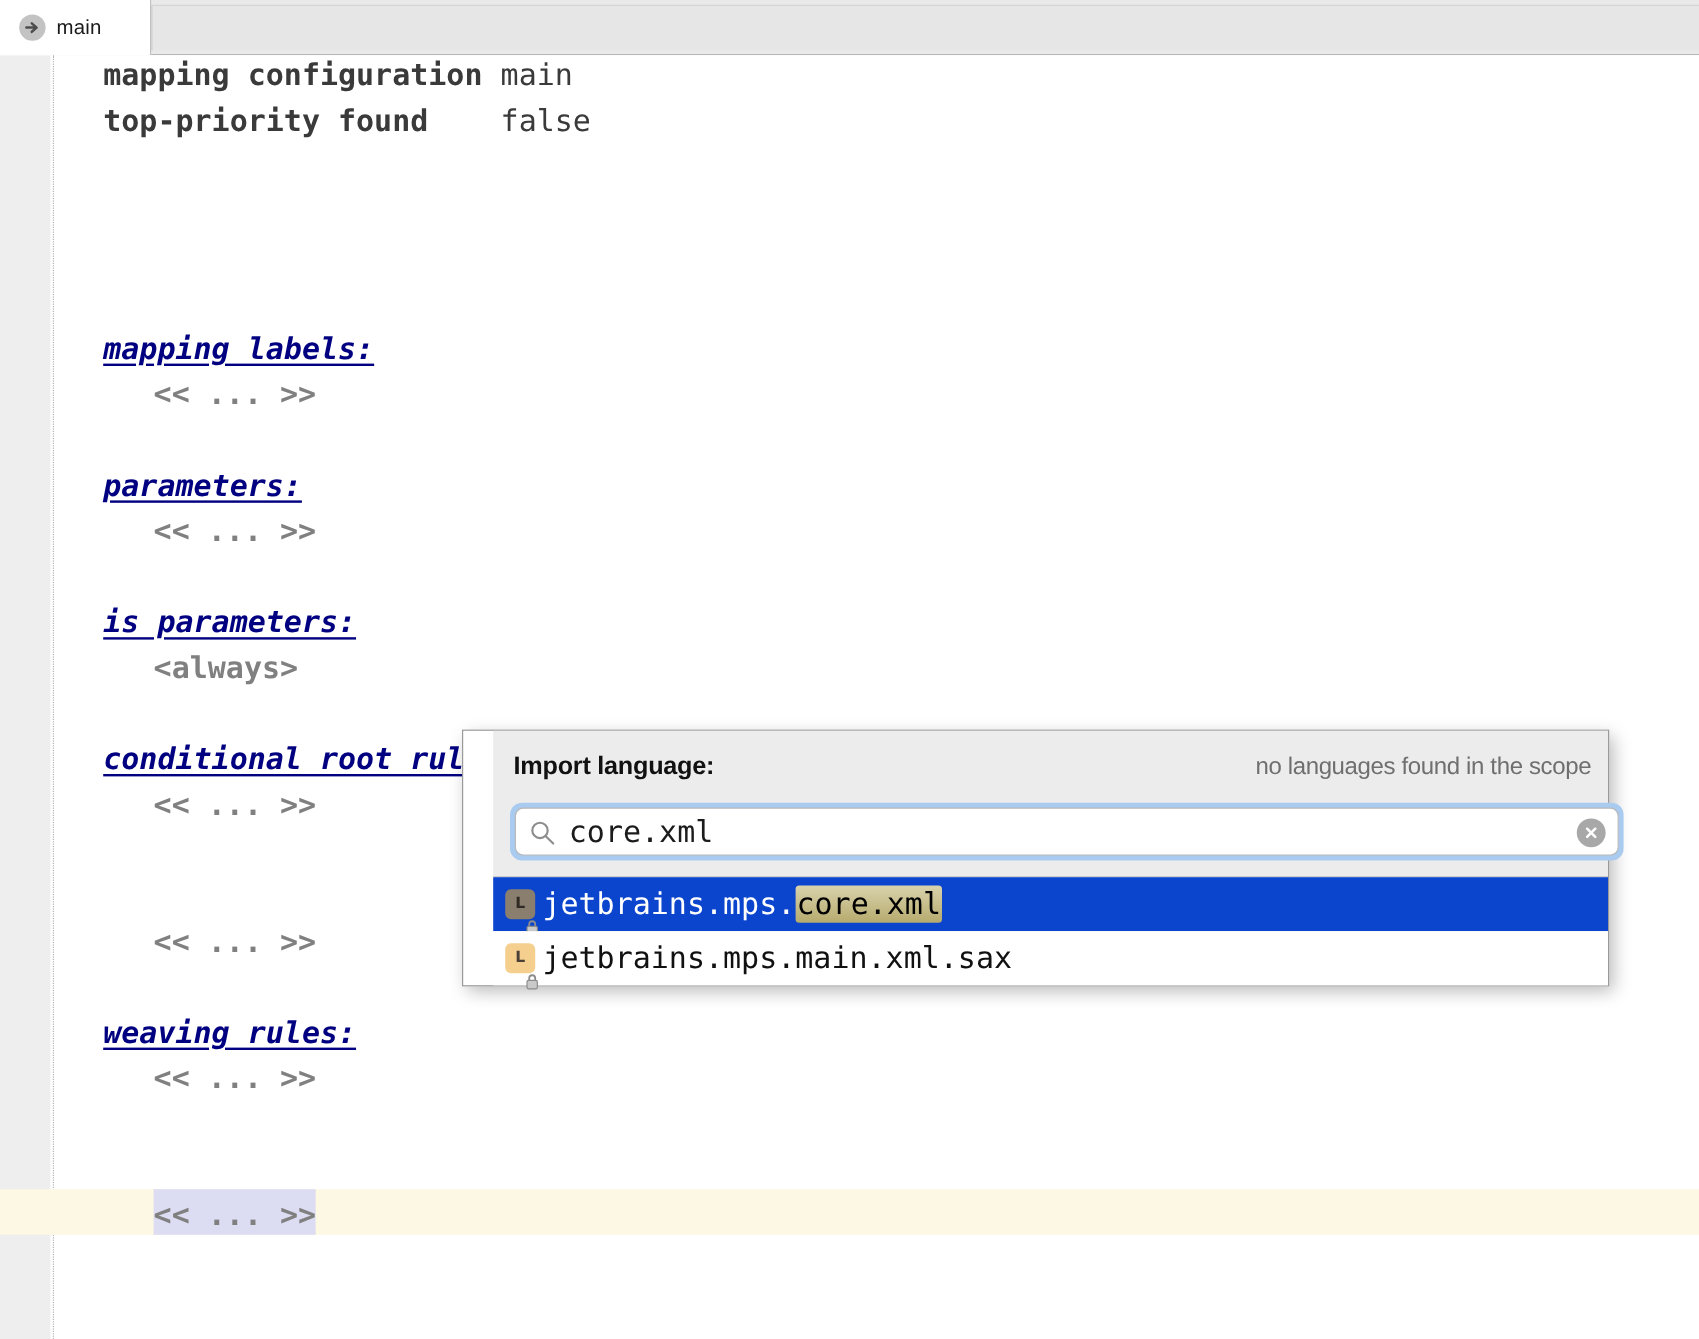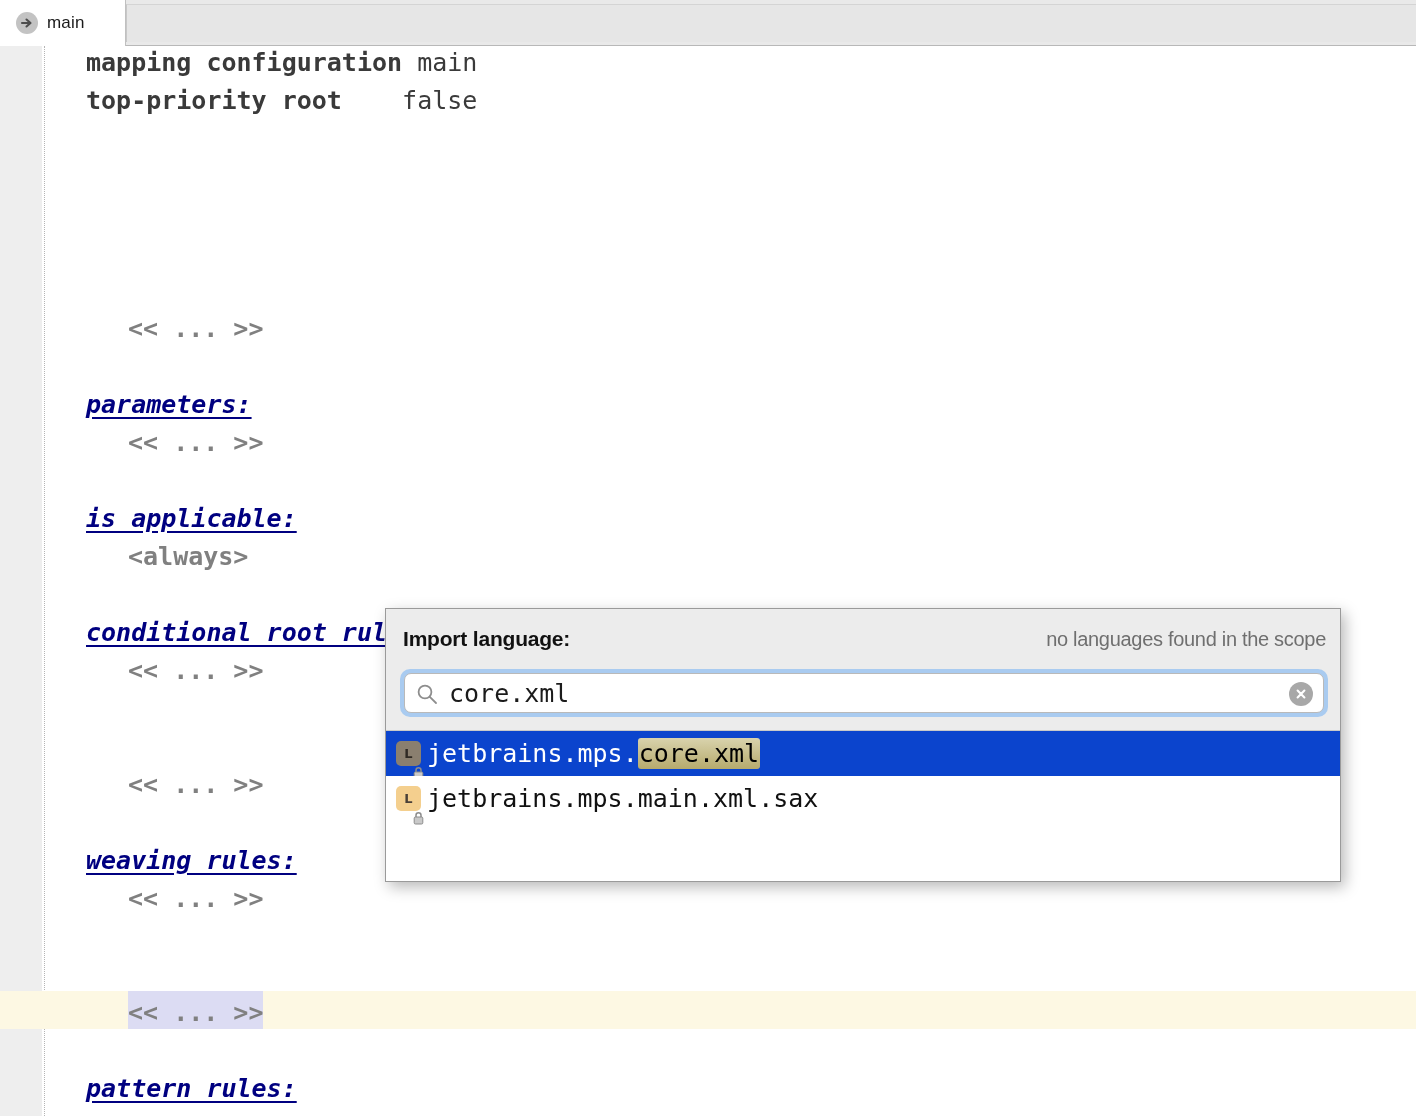--- a/index.html
+++ b/index.html
@@ -86,24 +86,25 @@
   }
   #selection-box {
     position: absolute; height: 38px;
     background: #dcdcf3;
   }
 
   
   #popup {
     position: absolute;
     left: 385px; top: 608px;
-    width: 956px; height: 274px;
+    width: 956px; height: 214px;
     background: #ffffff;
     border: 1px solid #9a9a9a;
     box-shadow: 4px 5px 14px rgba(0,0,0,.28);
+    padding-left: 25px;
   }
   #popup-header {
     position: relative;
     height: 122px;
     background: #ececec;
     border-bottom: 1px solid #c9c9c9;
   }
   #popup-title {
     position: absolute; left: 17px; top: 18px;
     font-size: 21px; font-weight: bold; color: #111111;
@@ -208,41 +209,41 @@
   <div id="gutter"></div>
   <div id="gutter-divider"></div>
 
   <div id="code">
 
     <div id="caret-line" style="top: 945px;"></div>
     <div id="selection-box" style="top: 945px; left: 128px; width: 135.469px;"></div>
 
     <div class="ln" style="top:-2px"><span class="kw">mapping configuration</span><span class="val"> </span><span class="val">main</span></div>
 
-    <div class="ln" style="top:36px"><span class="kw">top-priority root</span><span class="val">    </span><span class="val">false</span></div>
-
+    <div class="ln" style="top:36px"><span class="kw">top-priority found</span><span class="val">    </span><span class="val">false</span></div>
+
+    <div class="ln hdr" style="top:226px">mapping labels:</div>
     <div class="ln indent ph" style="top:264px">&lt;&lt; ... &gt;&gt;</div>
 
     <div class="ln hdr" style="top:340px">parameters:</div>
     <div class="ln indent ph" style="top:378px">&lt;&lt; ... &gt;&gt;</div>
 
-    <div class="ln hdr" style="top:454px">is applicable:</div>
+    <div class="ln hdr" style="top:454px">is parameters:</div>
     <div class="ln indent ph" style="top:492px">&lt;always&gt;</div>
 
     <div class="ln hdr" style="top:568px">conditional root rules:</div>
     <div class="ln indent ph" style="top:606px">&lt;&lt; ... &gt;&gt;</div>
 
     <div class="ln indent ph" style="top:720px">&lt;&lt; ... &gt;&gt;</div>
 
     <div class="ln hdr" style="top:796px">weaving rules:</div>
     <div class="ln indent ph" style="top:834px">&lt;&lt; ... &gt;&gt;</div>
 
     <div class="ln indent ph" style="top:948px">&lt;&lt; ... &gt;&gt;</div>
 
-    <div class="ln hdr" style="top:1024px">pattern rules:</div>
     <div class="ln indent ph" style="top:1062px">&lt;&lt; ... &gt;&gt;</div>
   </div>
 </div>
 
 <div id="popup">
 
   <div id="popup-header">
     <div id="popup-title">Import language:</div>
     <div id="popup-status">no languages found in the scope</div>
 

